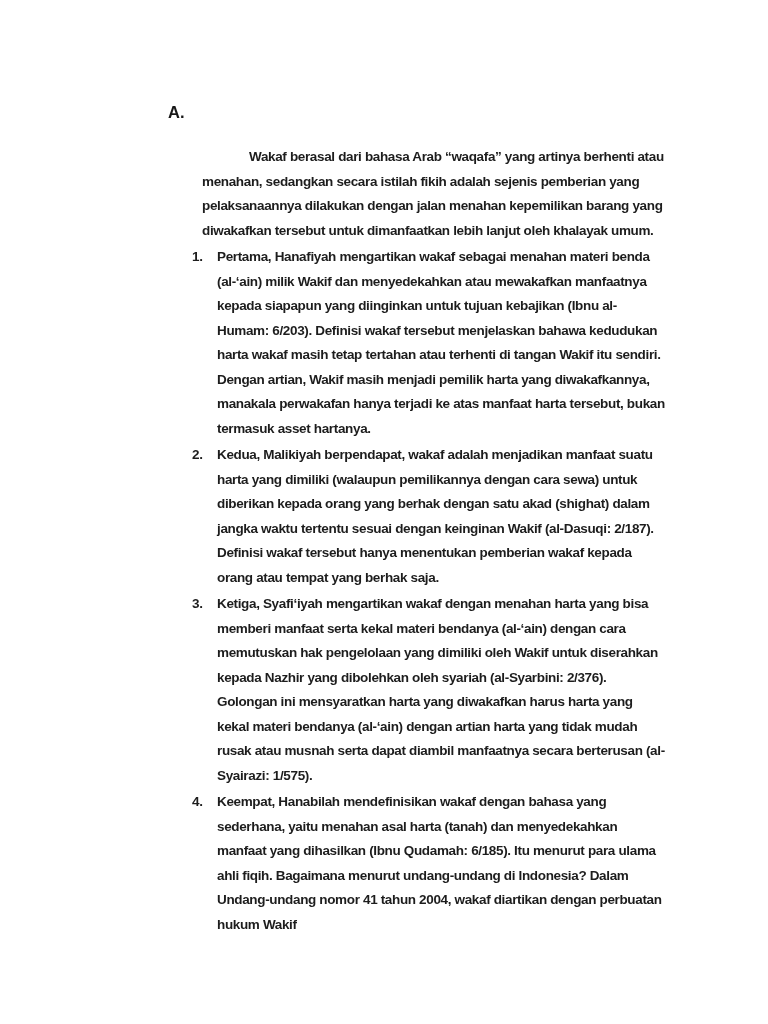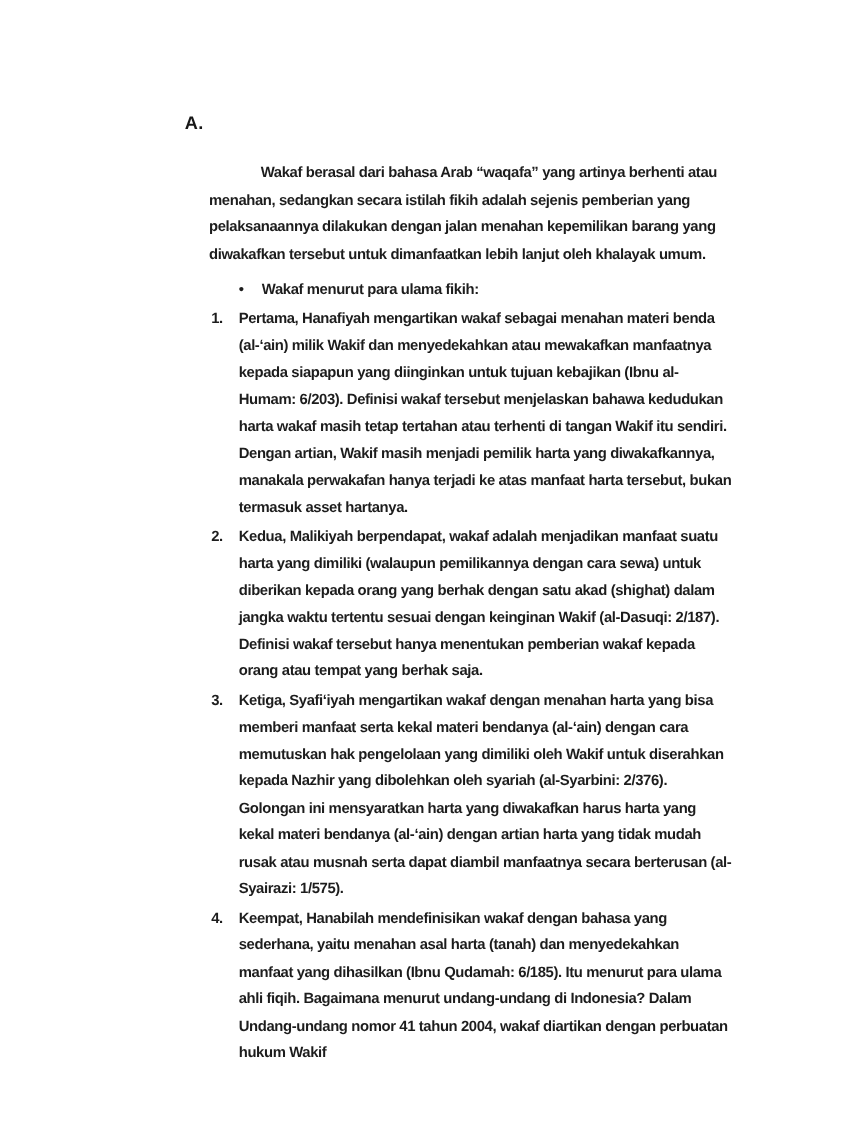--- a/index.html
+++ b/index.html
@@ -25,21 +25,21 @@
   }
   .heading {
     display: flex;
     gap: 13px;
     font-size: 16.5px;
     line-height: 20px;
     letter-spacing: 0.2px;
     color: #171717;
   }
   .intro {
-    margin: 23px 0 0 22px;
+    margin: 23px 0 0 34px;
     width: 466px;
     text-indent: 47px;
     font-size: 13.5px;
     line-height: 24.5px;
     letter-spacing: -0.35px;
   }
   .bullet-row {
     margin: 8px 0 0 49px;
     width: 440px;
     font-size: 13.5px;
@@ -73,23 +73,20 @@
 
 <div class="page">
   <div class="doc">
 
     <div class="heading">
       <span>A.</span>
     </div>
 
     <p class="intro">Wakaf berasal dari bahasa Arab “waqafa” yang artinya berhenti atau menahan, sedangkan secara istilah fikih adalah sejenis pemberian yang pelaksanaannya dilakukan dengan jalan menahan kepemilikan barang yang diwakafkan tersebut untuk dimanfaatkan lebih lanjut oleh khalayak umum.</p>
 
-    <div class="bullet-row">
-      <span class="bullet">•</span><span>Wakaf menurut para ulama fikih:</span>
-    </div>
 
     <div class="olist">
 
       <div class="item">
         <span class="num">1.</span>
         <span class="itext">Pertama, Hanafiyah mengartikan wakaf sebagai menahan materi benda (al-‘ain) milik Wakif dan menyedekahkan atau mewakafkan manfaatnya kepada siapapun yang diinginkan untuk tujuan kebajikan (Ibnu al-Humam: 6/203). Definisi wakaf tersebut menjelaskan bahawa kedudukan harta wakaf masih tetap tertahan atau terhenti di tangan Wakif itu sendiri. Dengan artian, Wakif masih menjadi pemilik harta yang diwakafkannya, manakala perwakafan hanya terjadi ke atas manfaat harta tersebut, bukan termasuk asset hartanya.</span>
       </div>
 
       <div class="item">
         <span class="num">2.</span>

